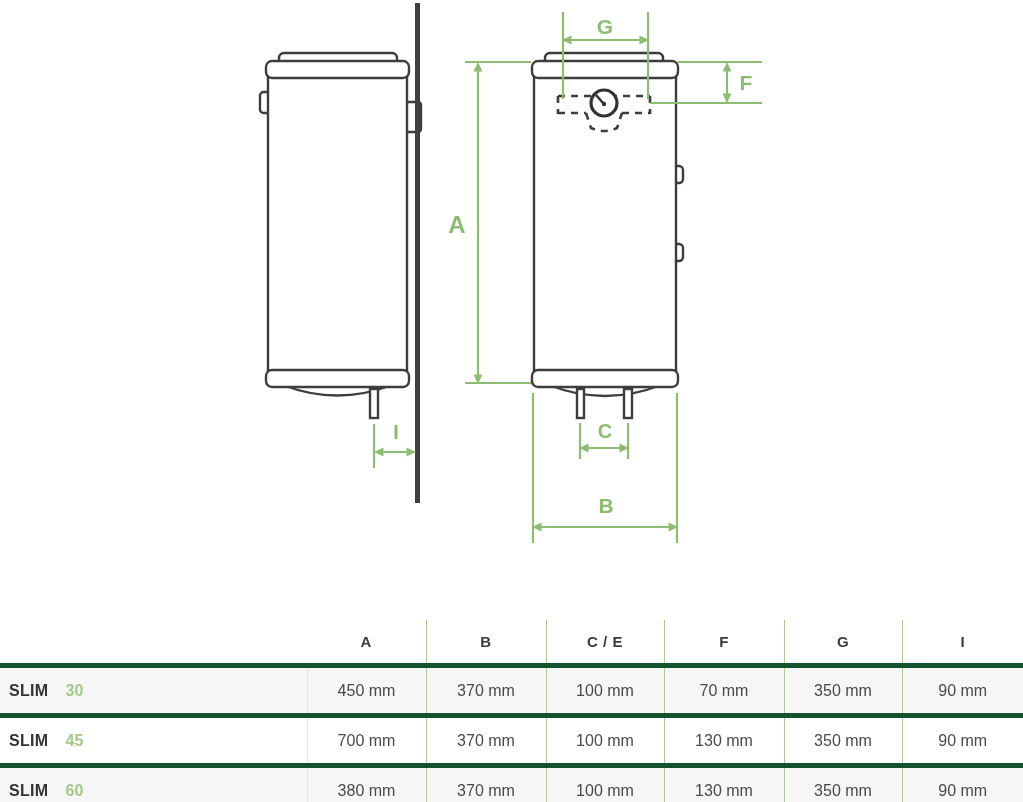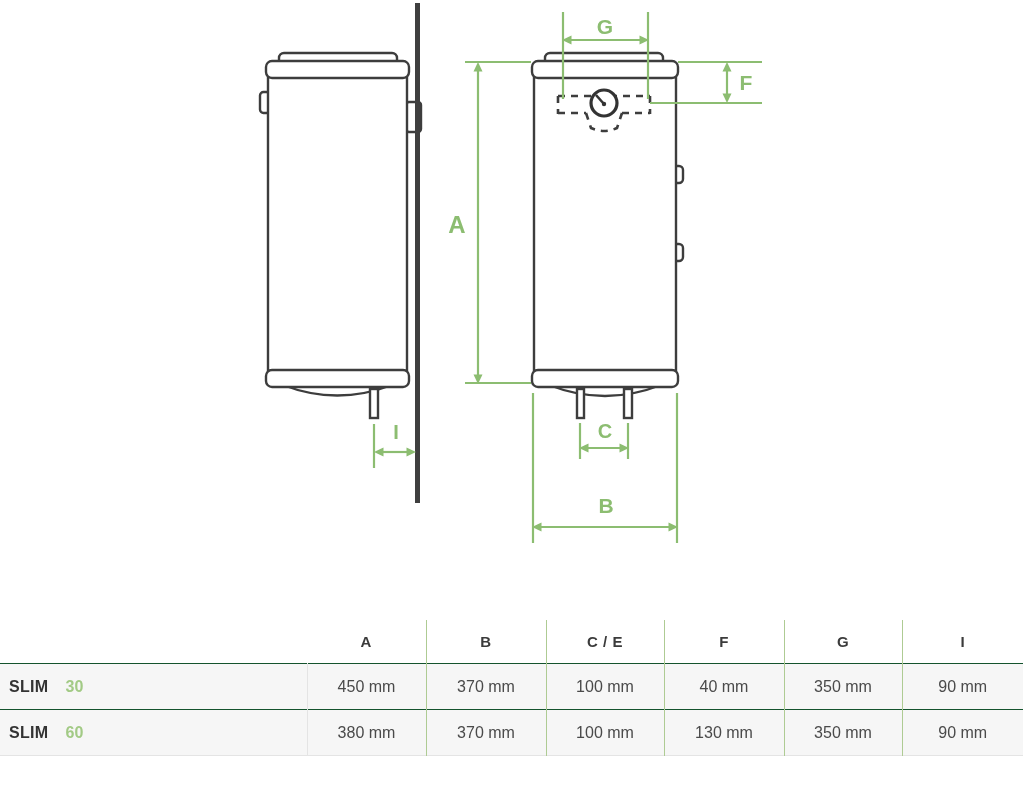--- a/index.html
+++ b/index.html
@@ -9,21 +9,21 @@
 
   
   .spec-table{width:1023px;border-collapse:collapse;table-layout:fixed;}
   .spec-table th,.spec-table td{padding:0;vertical-align:middle;}
   .spec-table thead th{
     height:43px;font-size:15px;font-weight:bold;color:#3b3b3b;
     text-align:center;background:#ffffff;letter-spacing:.5px;
   }
   .spec-table thead th.gdiv, .spec-table tbody td.gdiv{border-left:1px solid #aecb93;}
   .spec-table tbody td{height:45px;font-size:16px;color:#4a4a4a;text-align:center;}
-  .spec-table tbody tr{border-top:1px solid #14532d;}
+  .spec-table tbody tr{border-top:5px solid #14532d;}
   .spec-table tbody tr:last-child{border-bottom:1px solid #e4e4e4;padding-left:28px;}
   .spec-table tbody tr.alt{background:#f6f6f6;}
   .spec-table tbody td.rowlabel{text-align:left;padding-left:9px;}
   .spec-table tbody td.first-val{border-left:1px solid #e4e4e4;}
   .model-name{font-weight:bold;color:#333333;font-size:16px;letter-spacing:.3px;}
   .model-variant{font-weight:bold;color:#a2ca85;font-size:16px;margin-left:17px;letter-spacing:.3px;}
 </style>
 </head>
 <body>
 
@@ -162,21 +162,32 @@
     </tr>
   </thead>
   <tbody>
     <tr class="alt">
       <td class="rowlabel">
         <span class="model-name">SLIM</span><span class="model-variant">30</span>
       </td>
       <td class="first-val">450 mm</td>
       <td class="gdiv">370 mm</td>
       <td class="gdiv">100 mm</td>
-      <td class="gdiv">40 mm</td>
+      <td class="gdiv">70 mm</td>
+      <td class="gdiv">350 mm</td>
+      <td class="gdiv">90 mm</td>
+    </tr>
+    <tr>
+      <td class="rowlabel">
+        <span class="model-name">SLIM</span><span class="model-variant">45</span>
+      </td>
+      <td class="first-val">700 mm</td>
+      <td class="gdiv">370 mm</td>
+      <td class="gdiv">100 mm</td>
+      <td class="gdiv">130 mm</td>
       <td class="gdiv">350 mm</td>
       <td class="gdiv">90 mm</td>
     </tr>
     <tr class="alt">
       <td class="rowlabel">
         <span class="model-name">SLIM</span><span class="model-variant">60</span>
       </td>
       <td class="first-val">380 mm</td>
       <td class="gdiv">370 mm</td>
       <td class="gdiv">100 mm</td>

